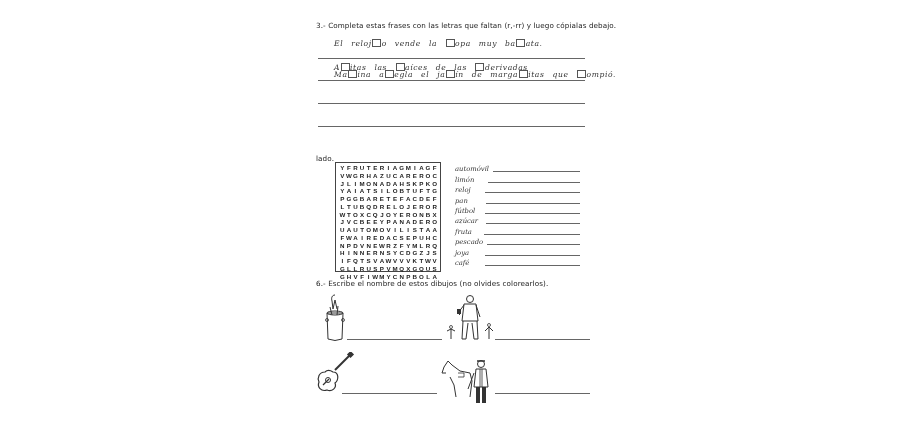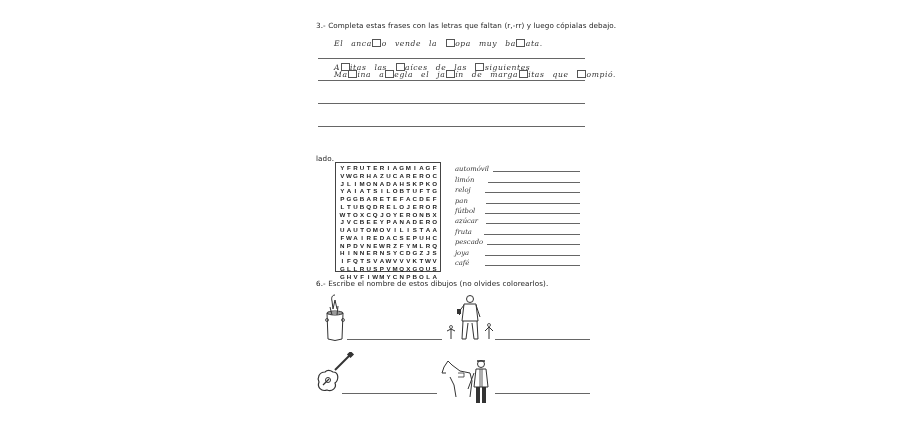--- a/index.html
+++ b/index.html
@@ -51,26 +51,26 @@
     .answer-line { position: absolute; border-top: 1px solid #666; height: 0; }
   </style>
 </head>
 <body>
 
 <div class="page">
 
   <div class="heading" style="left:316px; top:21px;">3.- Completa estas frases con las letras que faltan (r,-rr) y luego cópialas debajo.</div>
 
   <div class="sentence" style="top:39px;">
-    <span>El anca</span><span class="blank"></span><span>o vende la </span><span class="blank"></span><span>opa muy ba</span><span class="blank"></span><span>ata.</span>
+    <span>El reloj</span><span class="blank"></span><span>o vende la </span><span class="blank"></span><span>opa muy ba</span><span class="blank"></span><span>ata.</span>
   </div>
   <div class="rule" style="left:318px; top:58px; width:267px;"></div>
 
   <div class="sentence" style="top:63px;">
-    <span>A</span><span class="blank"></span><span>itas las </span><span class="blank"></span><span>aíces de las </span><span class="blank"></span><span>siguientes</span>
+    <span>A</span><span class="blank"></span><span>itas las </span><span class="blank"></span><span>aíces de las </span><span class="blank"></span><span>derivadas</span>
   </div>
   <div class="rule" style="left:318px; top:80px; width:267px;"></div>
 
   <div class="sentence" style="top:70px;">
     <span>Ma</span><span class="blank"></span><span>ina a</span><span class="blank"></span><span>egla el ja</span><span class="blank"></span><span>ín de marga</span><span class="blank"></span><span>itas que </span><span class="blank"></span><span>ompió.</span>
   </div>
   <div class="rule" style="left:318px; top:103px; width:267px;"></div>
 
   <div class="rule" style="left:318px; top:126px; width:267px;"></div>
 

